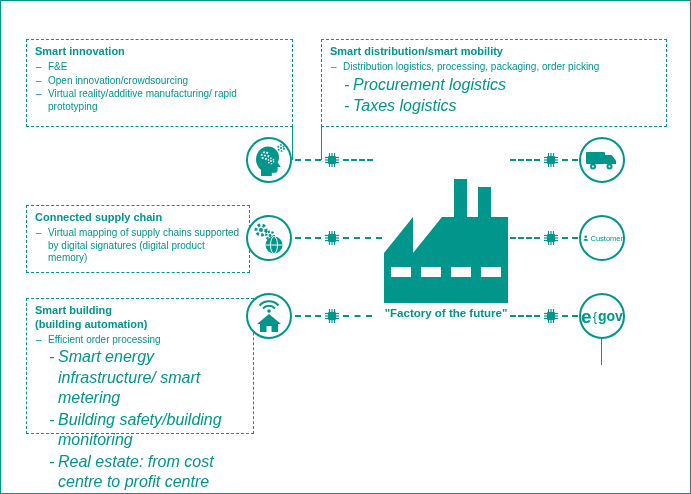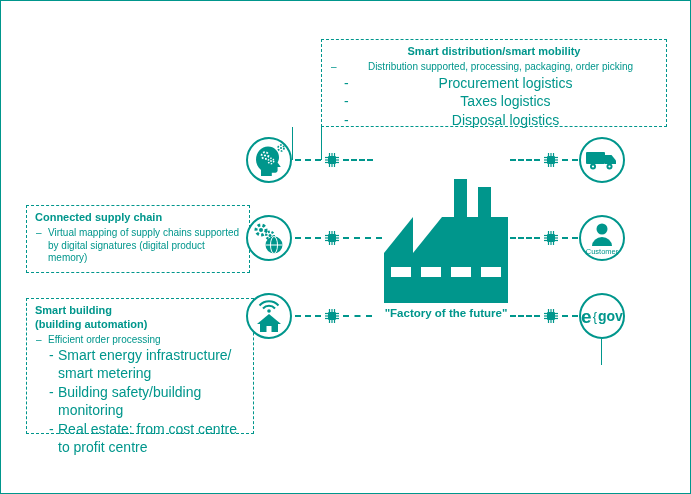--- a/index.html
+++ b/index.html
@@ -7,25 +7,25 @@
   .page{
     position:relative;width:691px;height:494px;background:#fff;
     border:1px solid var(--teal);box-sizing:border-box;overflow:hidden;
     font-family:"Liberation Sans",sans-serif;color:var(--teal);
   }
   .dbox{position:absolute;border:1px dashed var(--teal);padding:5px 8px;box-sizing:border-box;background:#fff;}
   .btitle{font-weight:bold;font-size:11px;line-height:1.25;margin-bottom:2px;}
   .btitle2{font-weight:bold;font-size:11px;line-height:1.25;margin-bottom:2px;}
   .it1{font-size:10px;line-height:1.28;position:relative;padding-left:13px;margin-bottom:1px;}
   .it1::before{content:"–";position:absolute;left:1px;top:0;}
-  .it2{font-size:14px;line-height:1.28;position:relative;margin-left:13px;padding-left:10px;margin-bottom:1px;}
+  .it2{font-size:16px;line-height:1.28;position:relative;margin-left:13px;padding-left:10px;margin-bottom:1px;font-style:italic;}
   .it2::before{content:"-";position:absolute;left:1px;top:0;}
   .circ{
     position:absolute;width:46px;height:46px;border:2px solid var(--teal);border-radius:50%;
-    background:#fff;box-sizing:border-box;display:flex;flex-direction:column;
+    background:#fff;box-sizing:border-box;display:flex;flex-direction:row;
     align-items:center;justify-content:center;z-index:3;
   }
   .vline{position:absolute;width:0;border-left:1.5px solid var(--teal);z-index:1;}
   .hdash{position:absolute;height:0;border-top:2px dashed var(--teal);z-index:1;}
   .chip{position:absolute;width:18px;height:18px;z-index:2;}
   .factory{position:absolute;left:383px;top:170px;width:124px;height:132px;z-index:2;}
   .factory .f{fill:var(--teal);}
   .factory .w{fill:#fff;}
   .flabel{position:absolute;left:352px;top:306px;width:186px;text-align:center;
     font-weight:bold;font-size:11.5px;z-index:2;}
@@ -34,27 +34,32 @@
   .egov{display:flex;align-items:center;line-height:1;}
   .egov .e{font-size:19px;font-weight:bold;}
   .egov .brace{font-size:13px;margin:0 1px;}
   .egov .gov{font-size:14px;font-weight:bold;}
 </style>
 </head>
 <body>
 
 <div class="page">
 
-
-  <div class="dbox" style="left:320px;top:38px;width:346px;height:88px;text-align:center;">
+  <div class="dbox" style="left:25px;top:38px;width:267px;height:88px;">
+    <div class="btitle">Smart innovation</div>
+    <div class="it1">F&amp;E</div>
+    <div class="it1">Open innovation/crowdsourcing</div>
+    <div class="it1">Virtual reality/additive manufacturing/ rapid prototyping</div>
+  </div>
+
+  <div class="dbox" style="left:320px;top:38px;width:346px;height:88px;">
     <div class="btitle">Smart distribution/smart mobility</div>
-    <div class="it1">Distribution supported, processing, packaging, order picking</div>
+    <div class="it1">Distribution logistics, processing, packaging, order picking</div>
     <div class="it2">Procurement logistics</div>
     <div class="it2">Taxes logistics</div>
-    <div class="it2">Disposal logistics</div>
   </div>
 
   <div class="dbox" style="left:25px;top:204px;width:224px;height:68px;">
     <div class="btitle">Connected supply chain</div>
     <div class="it1">Virtual mapping of supply chains supported by digital signatures (digital product memory)</div>
   </div>
 
   <div class="dbox" style="left:25px;top:297px;width:228px;height:136px;">
     <div class="btitle" style="margin-bottom:0;">Smart building</div>
     <div class="btitle2">(building automation)</div>

